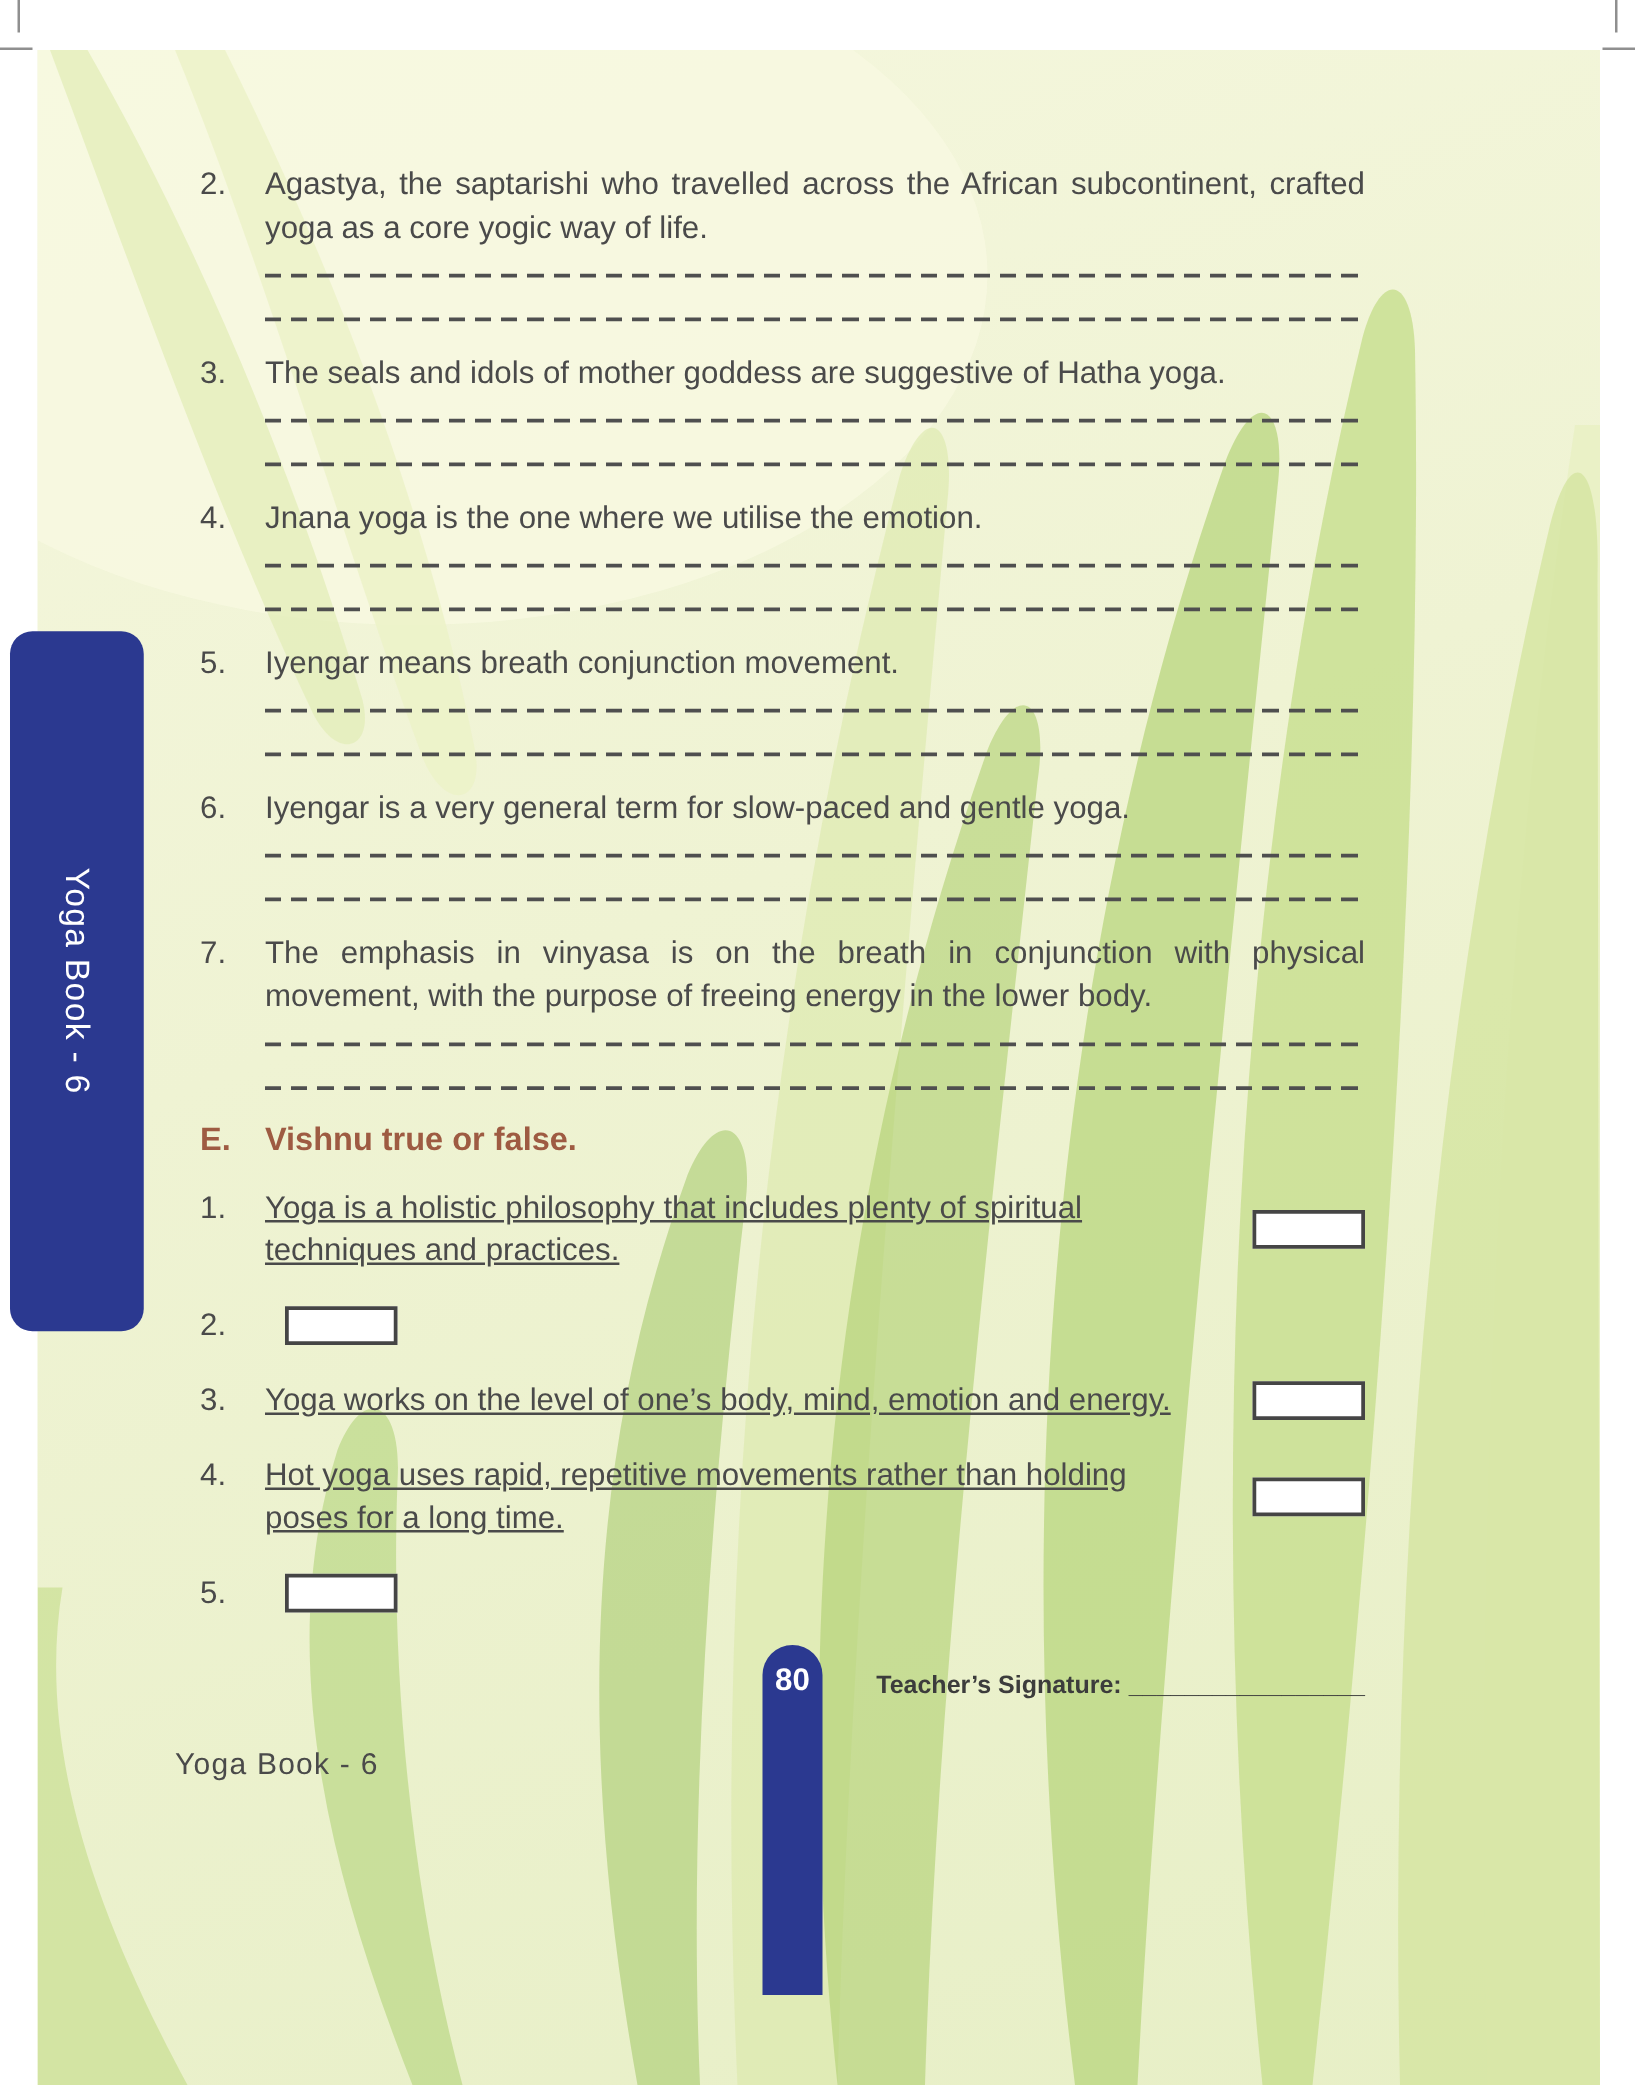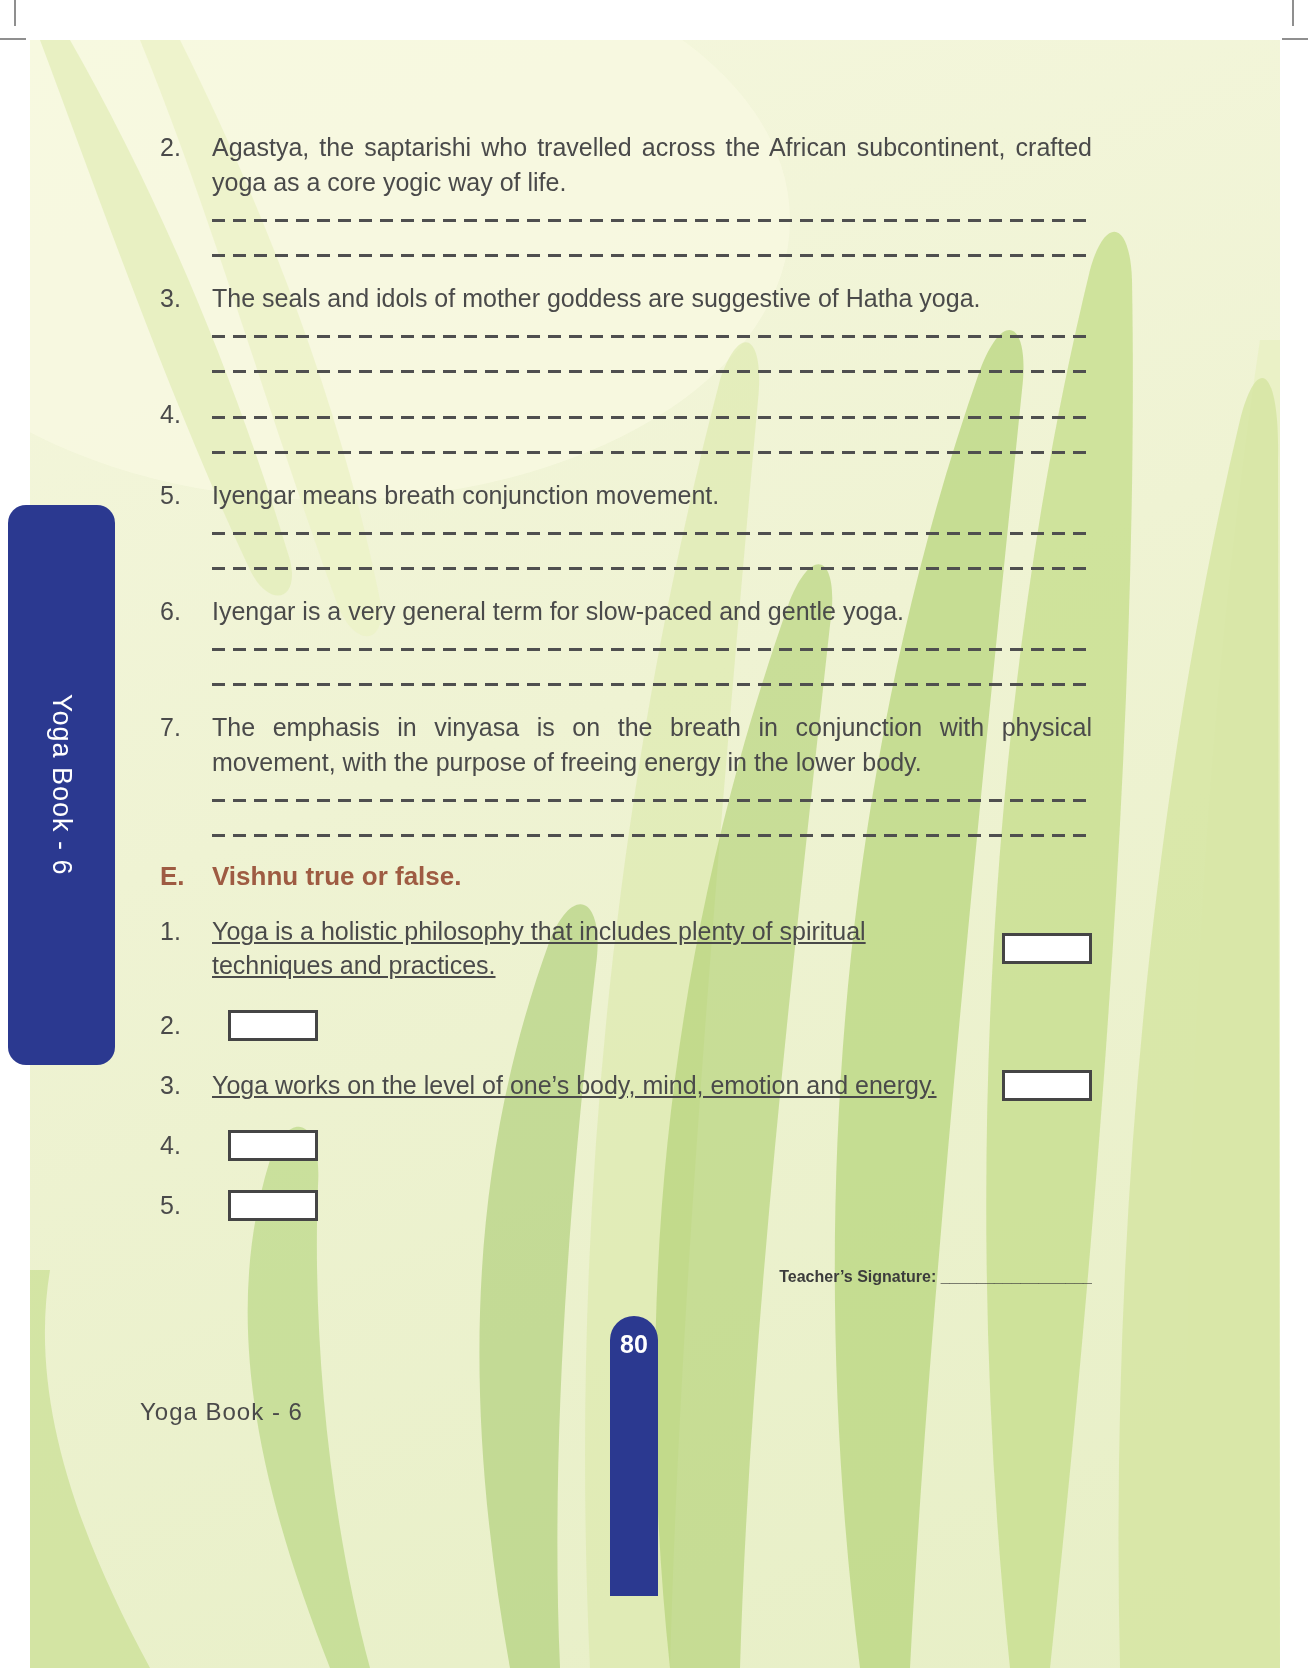--- a/index.html
+++ b/index.html
@@ -75,21 +75,21 @@
     flex:0 0 90px;
     width:90px; height:31px;
     background:#ffffff;
     border:3px solid #454545;
     margin-left:16px;
   }
 
   .sig-row {
     margin-top:46px;
     text-align:right;
-    font-size:16px;
+    font-size:20px;
     font-weight:bold;
     color:#3c3c3c;
   }
 
   
   .footer-title {
     position:absolute;
     left:110px; top:1358px;
     font-size:24px;
     color:#4a4a4a;
@@ -155,20 +155,21 @@
       <div class="q-body">
         <span>The seals and idols of mother goddess are suggestive of Hatha yoga.</span>
         <div class="ans-line first"></div>
         <div class="ans-line second"></div>
       </div>
     </div>
 
     <div class="q">
       <div class="q-num">4.</div>
       <div class="q-body">
+        <span>Jnana yoga is the one where we utilise the emotion.</span>
         <div class="ans-line first"></div>
         <div class="ans-line second"></div>
       </div>
     </div>
 
     <div class="q">
       <div class="q-num">5.</div>
       <div class="q-body">
         <span>Iyengar means breath conjunction movement.</span>
         <div class="ans-line first"></div>
@@ -211,20 +212,21 @@
     </div>
 
     <div class="tf-item">
       <div class="tf-num">3.</div>
       <div class="tf-text">Yoga works on the level of one’s body, mind, emotion and energy.</div>
       <div class="tf-box"></div>
     </div>
 
     <div class="tf-item">
       <div class="tf-num">4.</div>
+      <div class="tf-text">Hot yoga uses rapid, repetitive movements rather than holding poses for a long time.</div>
       <div class="tf-box"></div>
     </div>
 
     <div class="tf-item">
       <div class="tf-num">5.</div>
       <div class="tf-box"></div>
     </div>
 
     <div class="sig-row">
       <span>Teacher’s Signature:</span>

